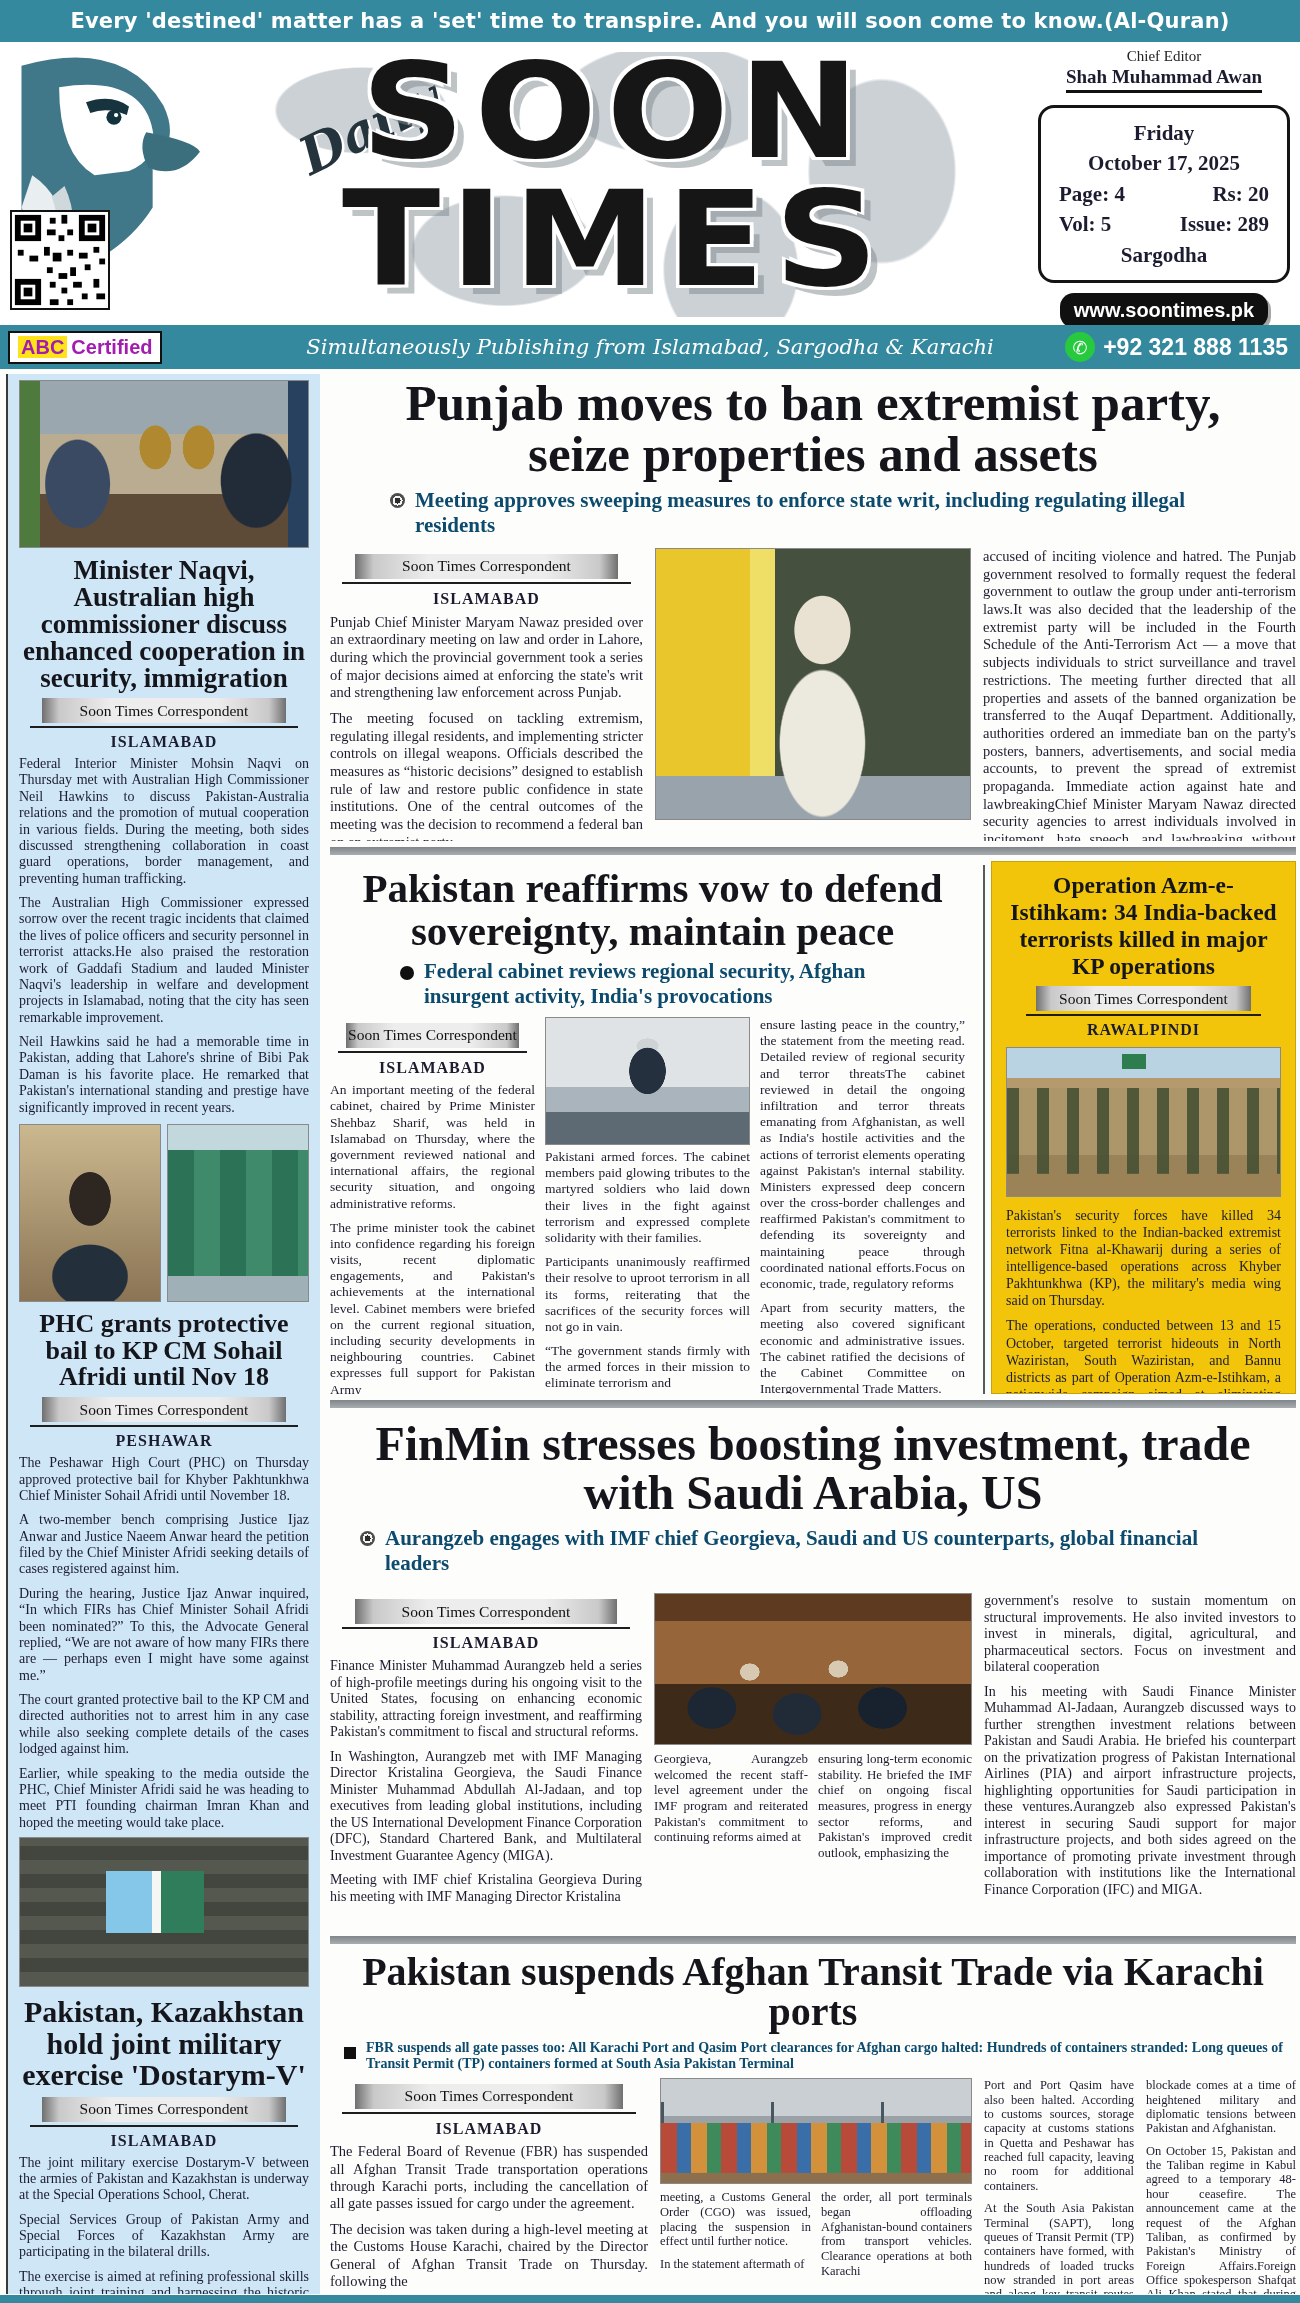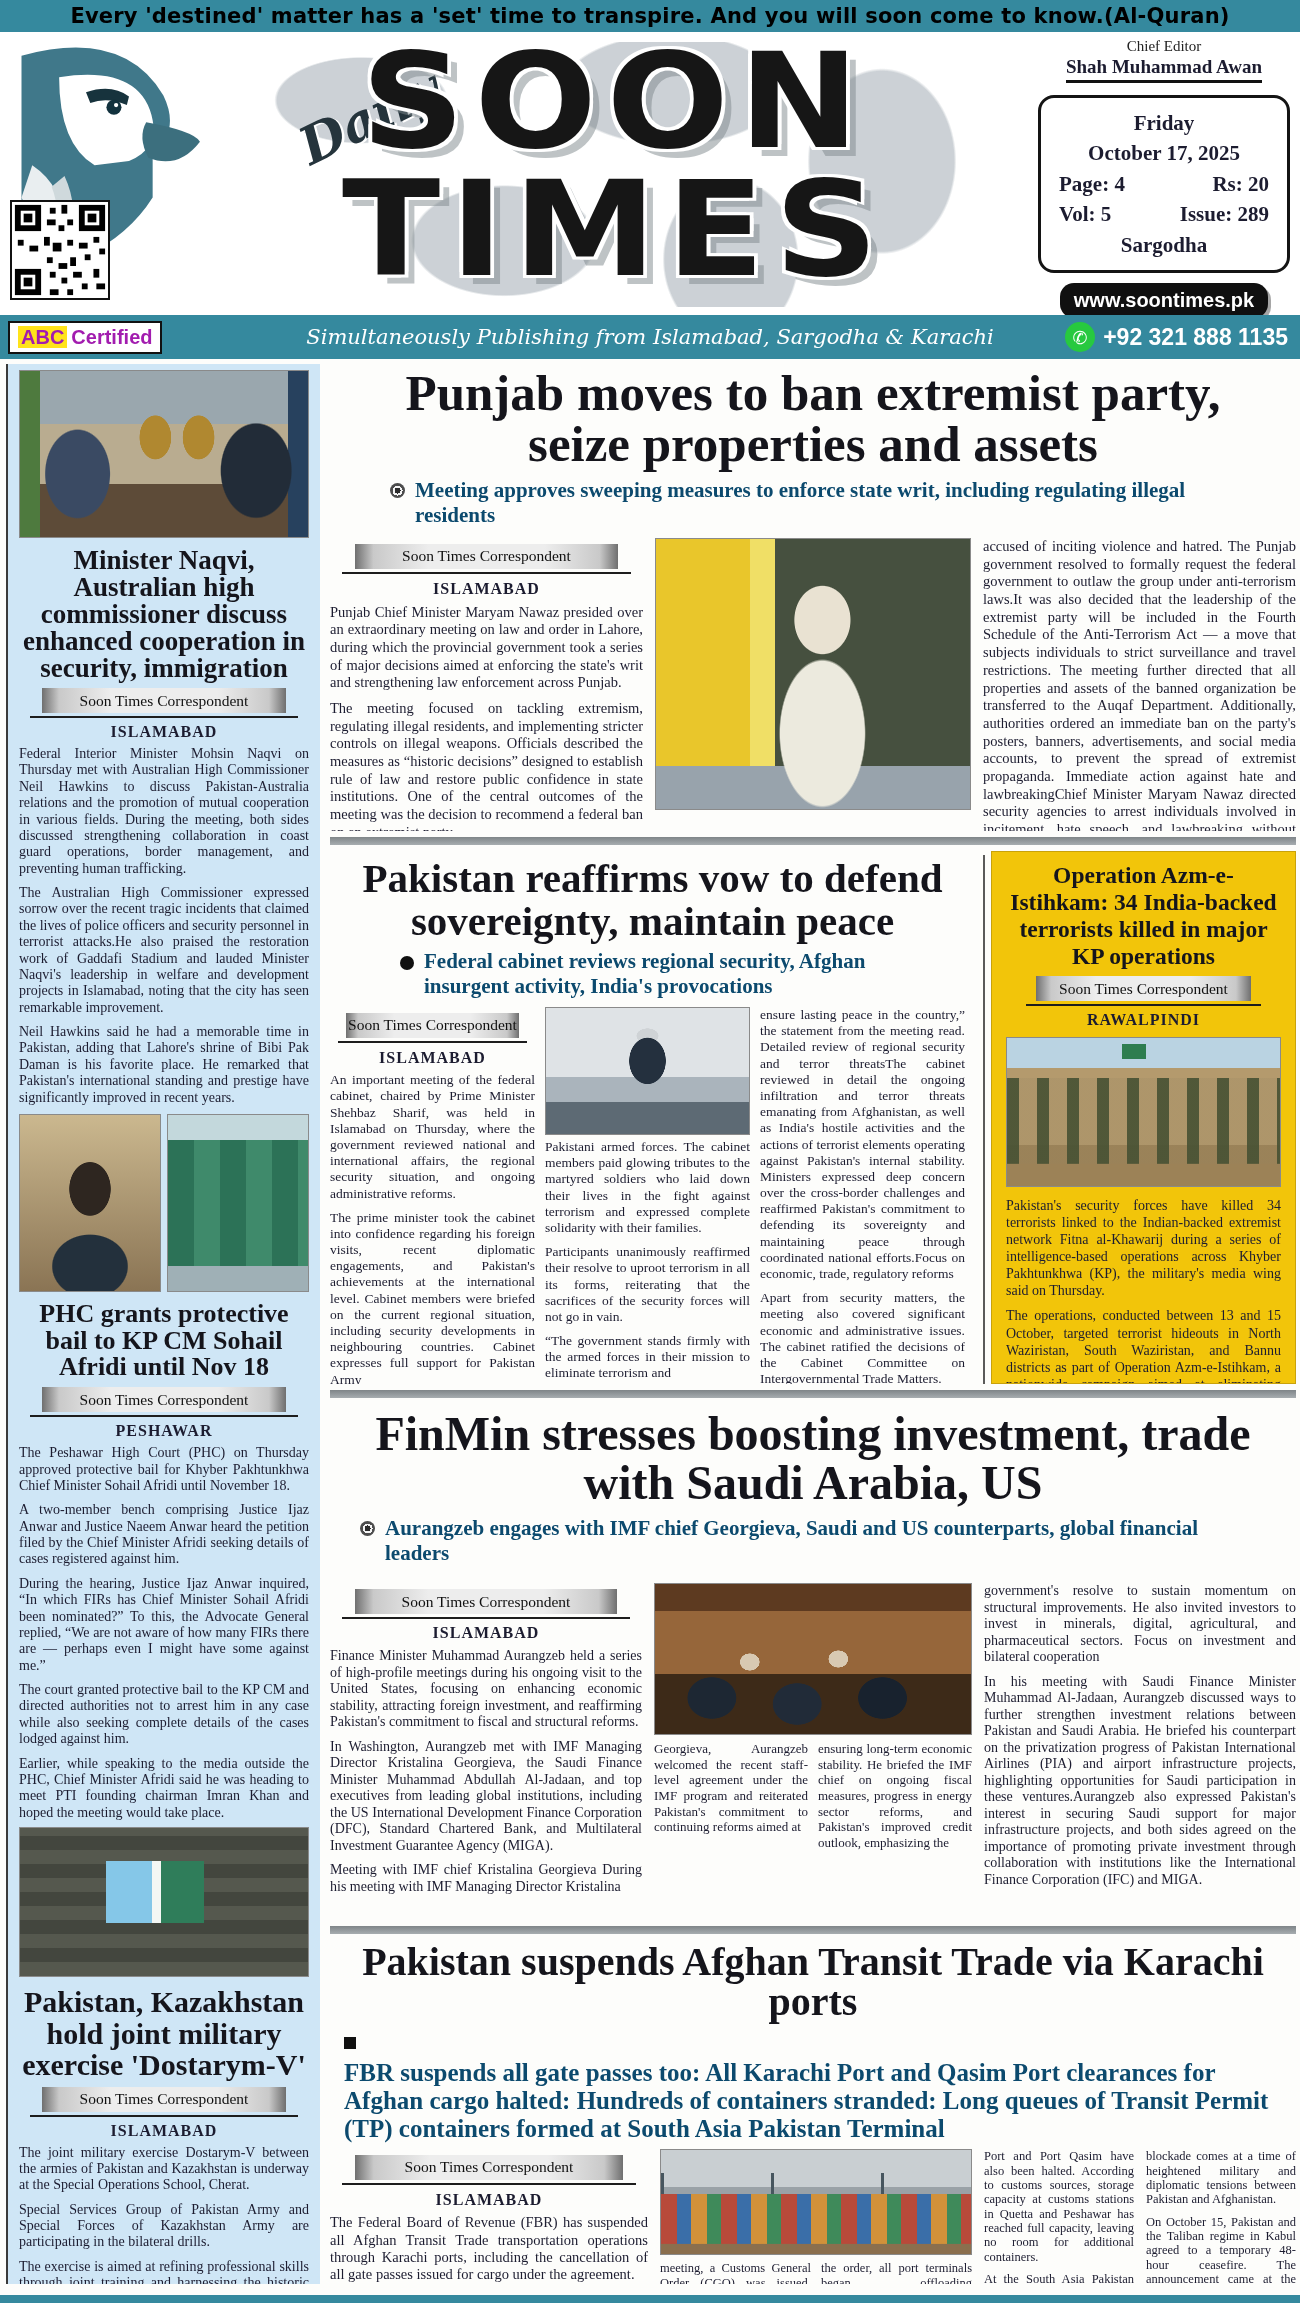--- a/index.html
+++ b/index.html
@@ -1,20 +1,20 @@
 <!DOCTYPE html>
 <html><head>
 <meta charset="utf-8">
 <style>
   html,body{margin:0;padding:0;background:#e8e8e8;}
   .page{position:relative;width:1300px;height:2303px;margin:0 auto;background:#fdfdfb;
         font-family:"Liberation Serif","DejaVu Serif",serif;color:#1c1c30;overflow:hidden;}
 
   
-  .quote-bar{height:32px;background:#35899e;color:#000000;display:flex;align-items:center;justify-content:center;
+  .quote-bar{height:42px;background:#35899e;color:#ffffff;display:flex;align-items:center;justify-content:center;
              font-family:"DejaVu Sans",sans-serif;font-weight:bold;font-size:21px;letter-spacing:.2px;}
 
   
   .masthead{position:relative;height:283px;background:#fff;overflow:hidden;}
   .map-bg{position:absolute;left:210px;top:10px;width:840px;bottom:8px;z-index:0;opacity:.9;background:
      radial-gradient(140px 70px at 18% 22%,#c7cdd2 0 60%,transparent 62%),
      radial-gradient(180px 90px at 55% 18%,#c7cdd2 0 60%,transparent 62%),
      radial-gradient(120px 150px at 80% 45%,#c7cdd2 0 60%,transparent 62%),
      radial-gradient(150px 90px at 35% 75%,#c7cdd2 0 60%,transparent 62%),
      radial-gradient(110px 130px at 62% 82%,#c7cdd2 0 60%,transparent 62%);}
@@ -143,21 +143,21 @@
      radial-gradient(40px 34px at 72% 76%,#18222e 0 60%,transparent 62%),
      radial-gradient(16px 14px at 30% 52%,#d8c9b2 0 60%,transparent 62%),
      radial-gradient(16px 14px at 58% 50%,#d8c9b2 0 60%,transparent 62%),
      linear-gradient(180deg,#5d3a20 0 18%,#96663a 18% 60%,#3d2a18 60%);}
   .fm-sub{display:flex;gap:10px;margin-top:6px;font-size:13px;line-height:1.2;}
   .fm-sub .col{width:50%;}
 
   
   .sec-transit{height:352px;overflow:hidden;}
   .h-transit{font-size:40px;line-height:1.0;margin:2px 0 8px;}
-  .sh-transit{font-size:25px;justify-content:center;margin:0 10px 6px 14px;text-align:left;flex-direction:column;}
+  .sh-transit{font-size:14px;justify-content:center;margin:0 10px 6px 14px;text-align:left;}
   .tr-col1{width:318px;font-size:14.5px;line-height:1.2;}
   .tr-mid{width:312px;flex:none;}
   .ph-containers{height:106px;background:
      repeating-linear-gradient(90deg,#b84a3a 0 16px,#3a6ea8 16px 30px,#d2913a 30px 46px,#3f8a5a 46px 60px) left 82%/100% 48% no-repeat,
      repeating-linear-gradient(90deg,#47565f 0 3px,transparent 3px 110px) left 30%/100% 26% no-repeat,
      linear-gradient(180deg,#c9cfd2 0 36%,#9aa2a7 36% 54%,#8b6f4e 54%);}
   .tr-sub{display:flex;gap:10px;margin-top:6px;font-size:12.5px;line-height:1.18;}
   .tr-sub .col{width:50%;}
   .tr-col3,.tr-col4{width:150px;font-size:12.5px;line-height:1.15;}
 

